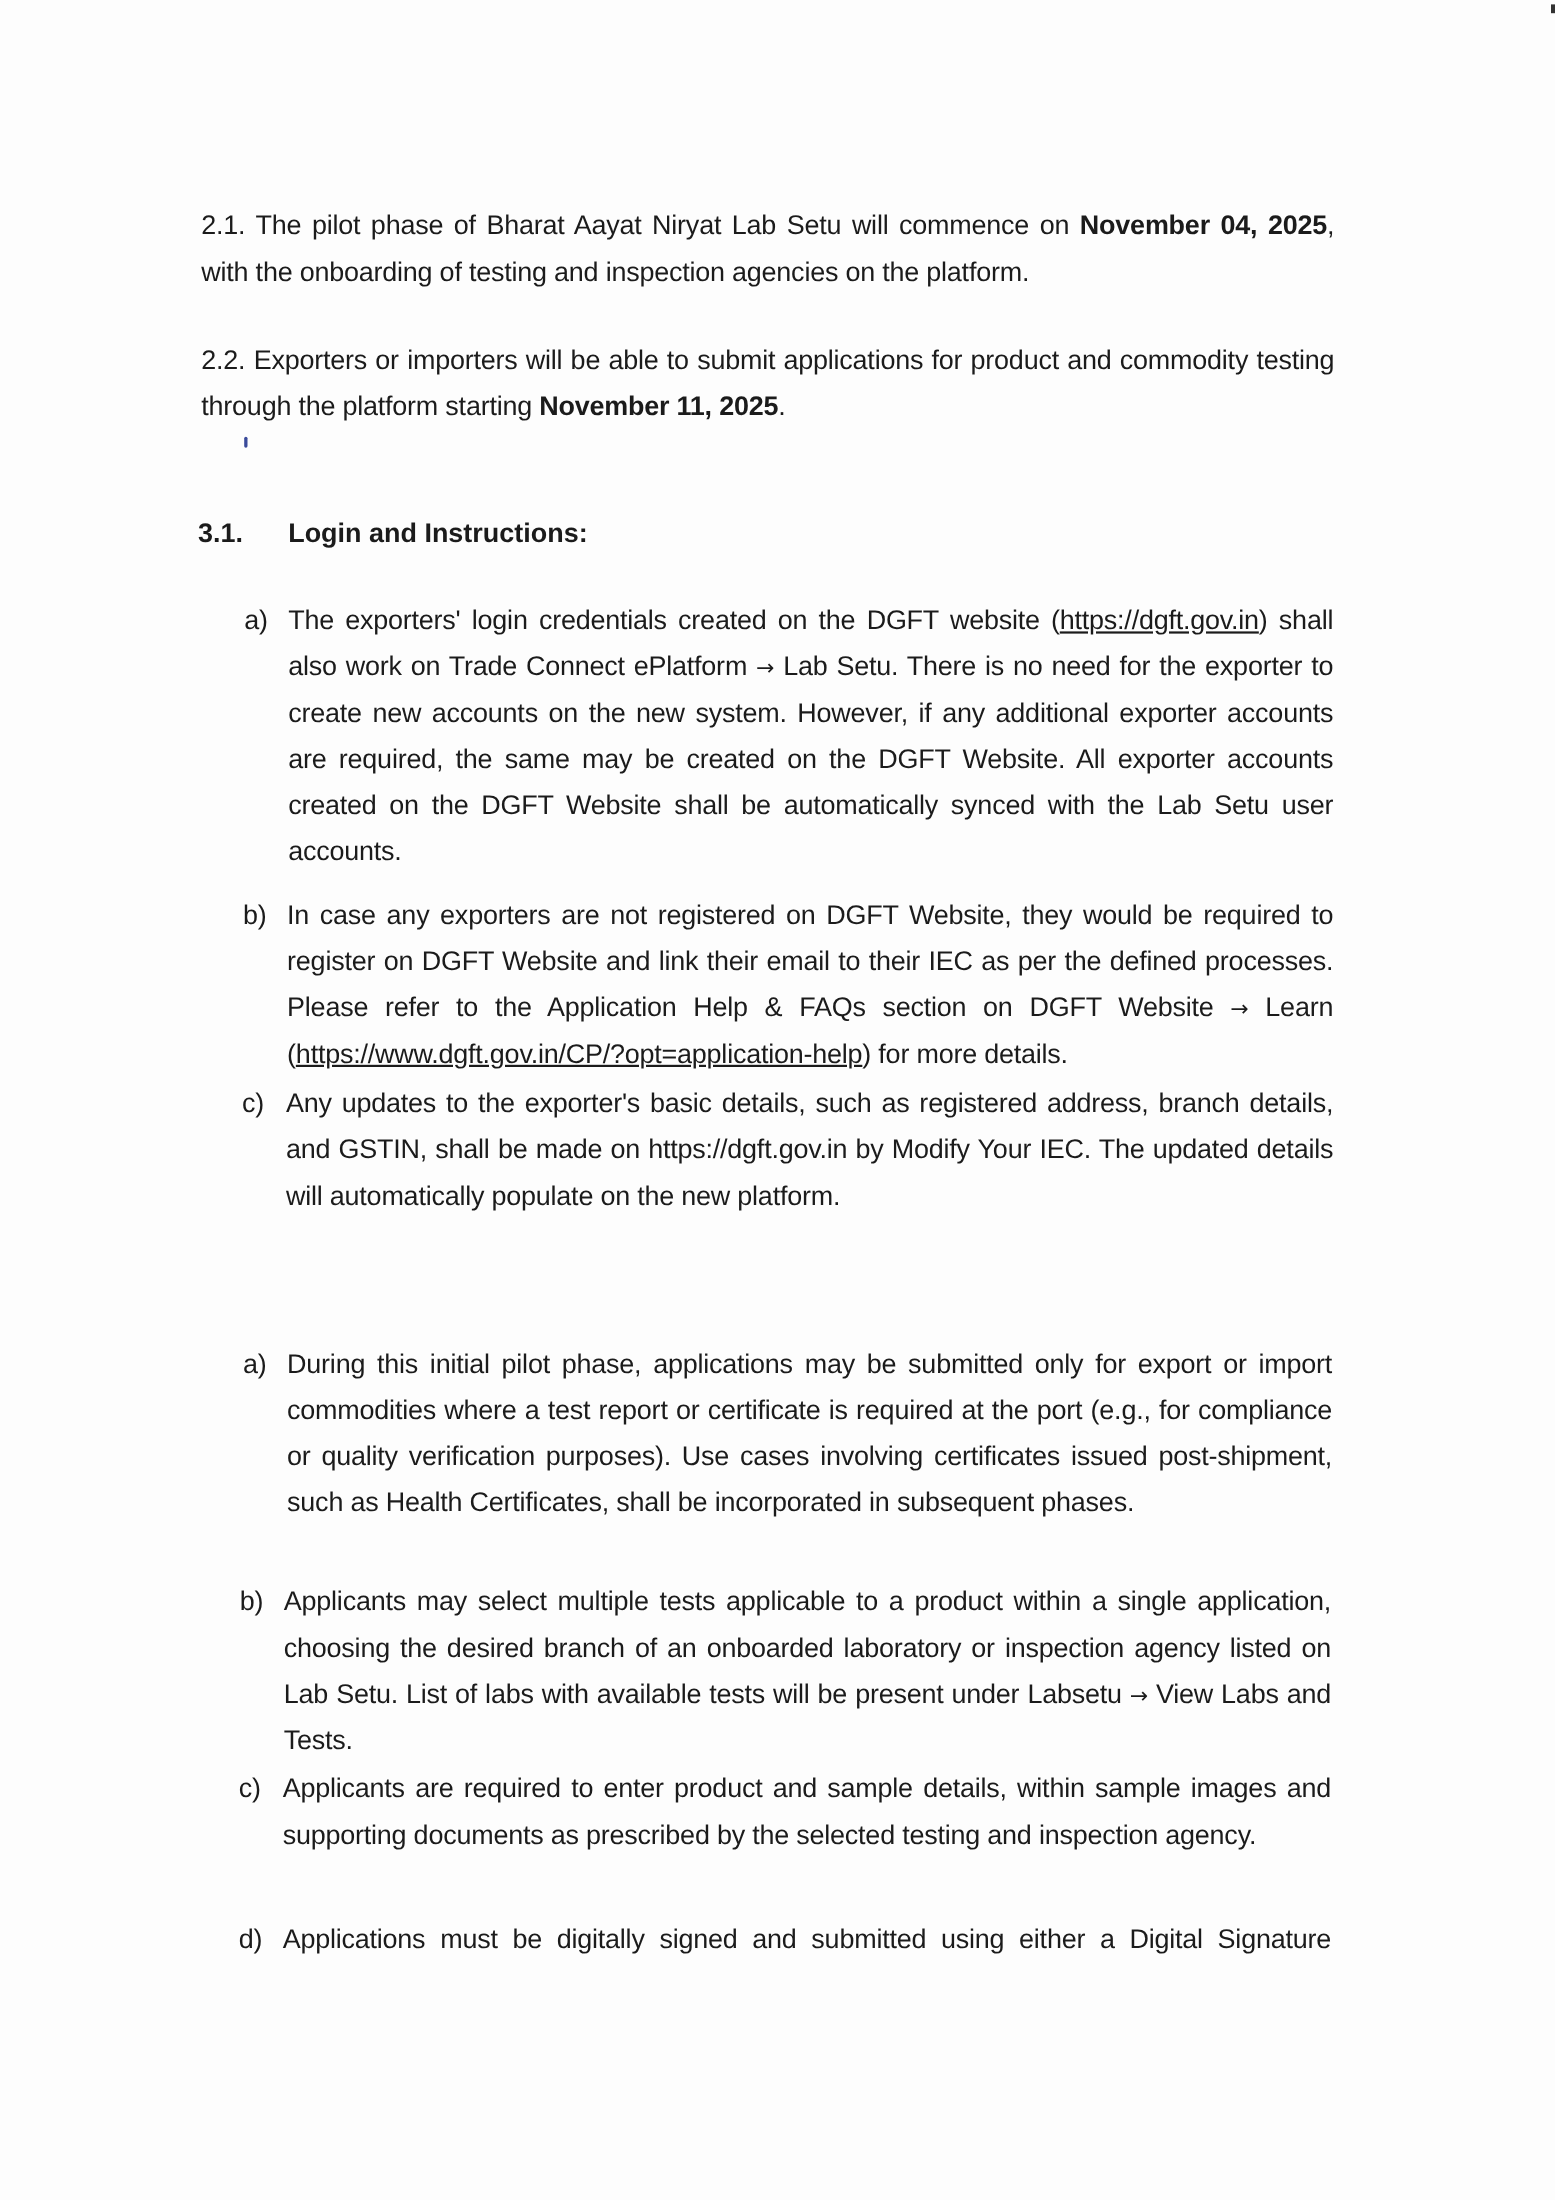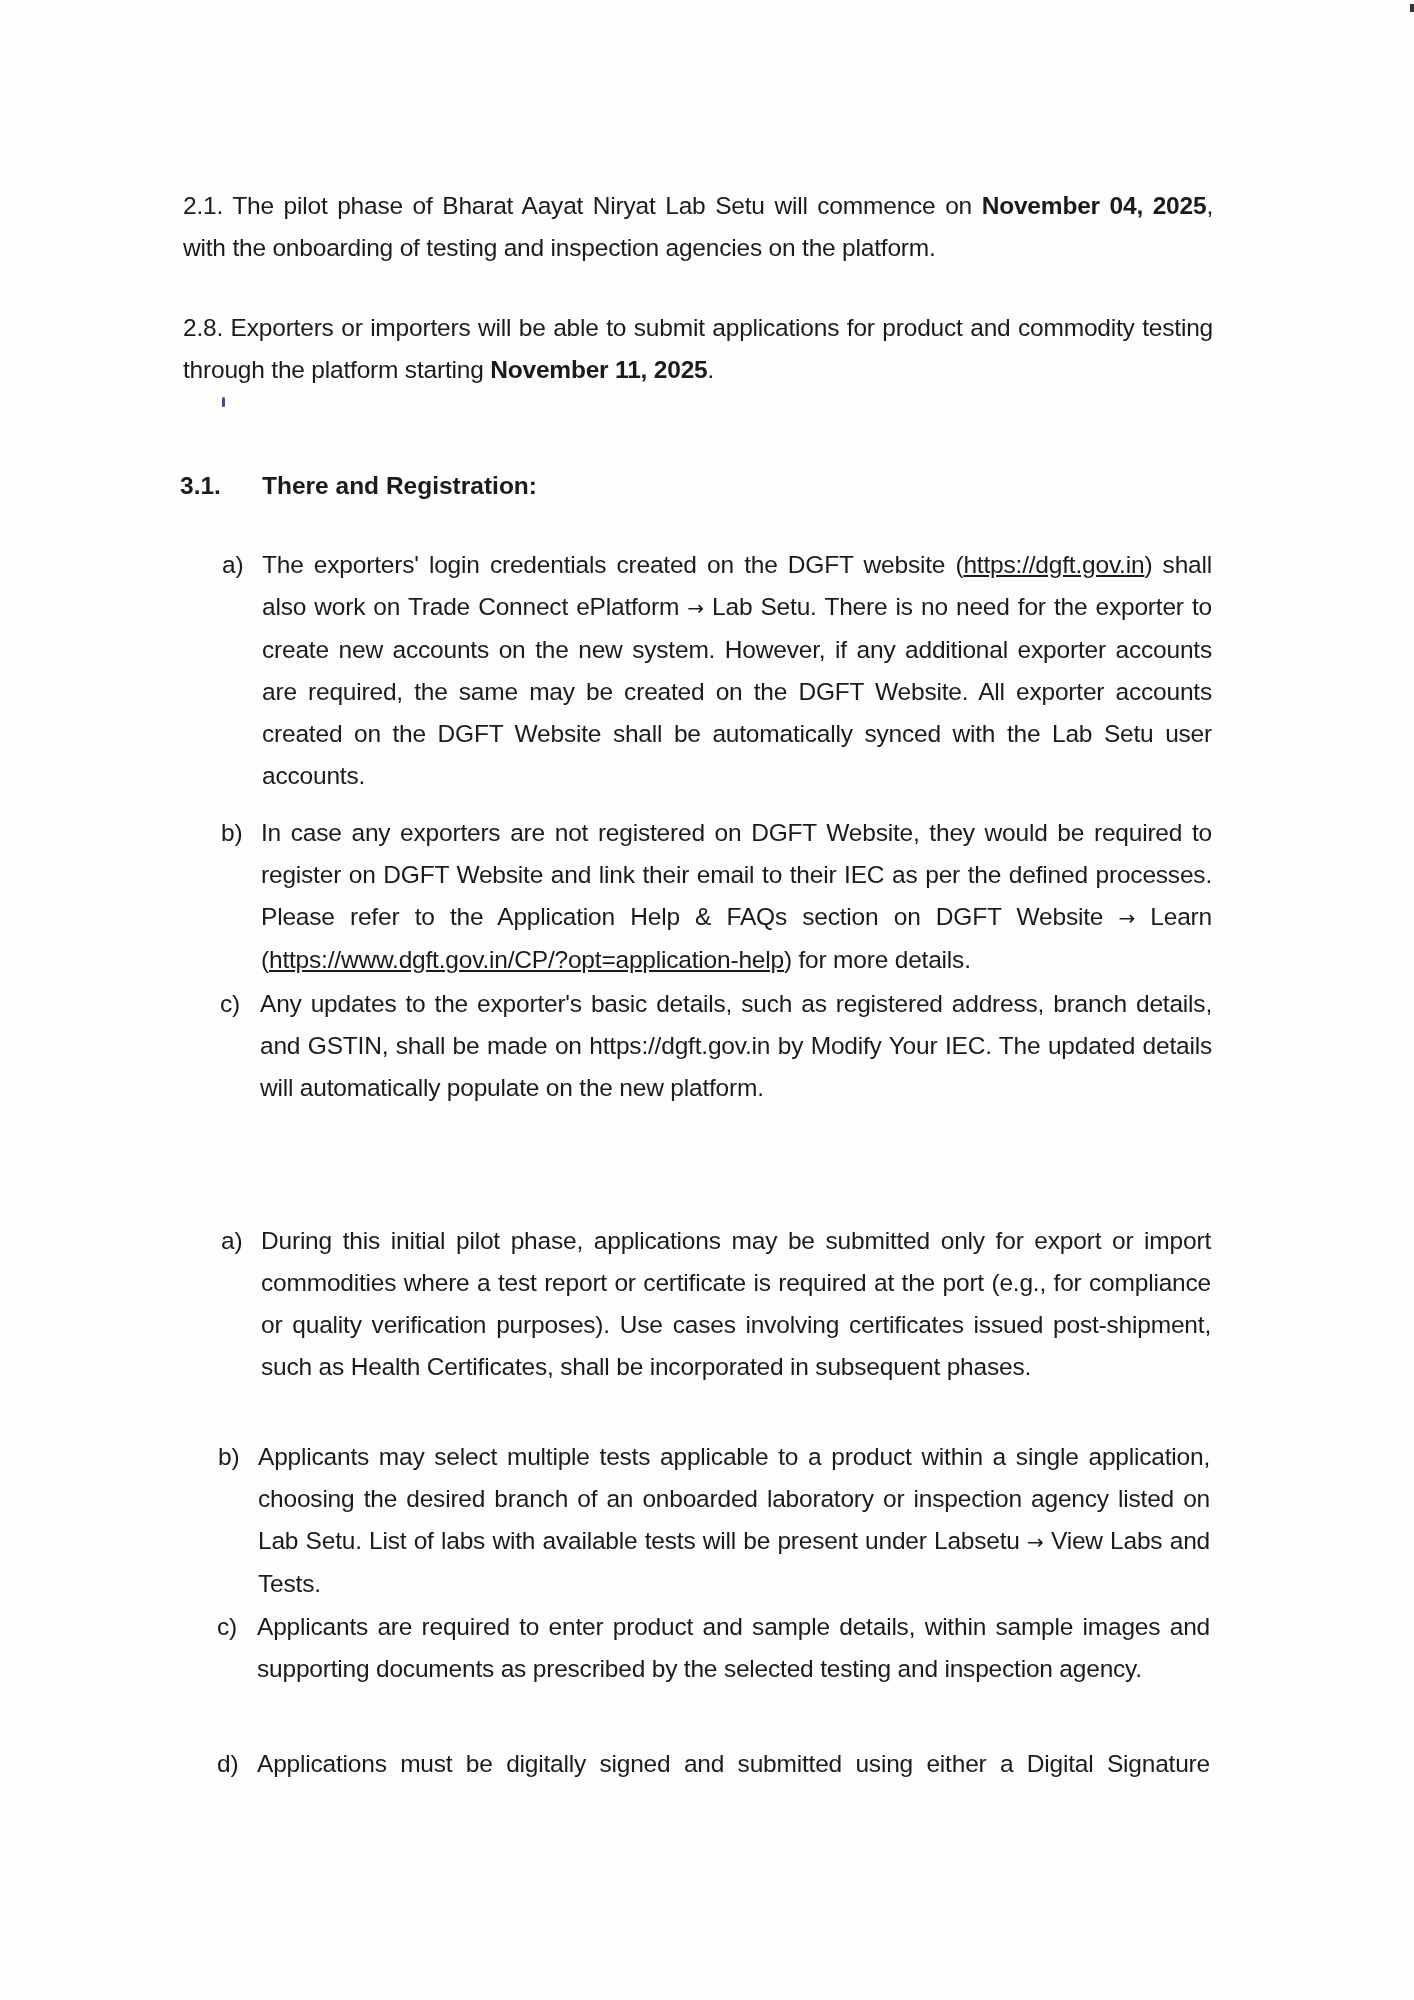--- a/index.html
+++ b/index.html
@@ -61,26 +61,26 @@
 
 <div class="page">
   <div class="corner-mark"></div>
   <div class="pen-mark"></div>
 
   <div class="para" style="left:183px; top:185px; width:1030px;">
     <span>2.1.</span><span> The pilot phase of Bharat Aayat Niryat Lab Setu will commence on </span><b>November 04, 2025</b><span>, with the onboarding of testing and inspection agencies on the platform.</span>
   </div>
 
   <div class="para" style="left:183px; top:307px; width:1030px;">
-    <span>2.8.</span><span> Exporters or importers will be able to submit applications for product and commodity testing through the platform starting </span><b>November 11, 2025</b><span>.</span>
+    <span>2.2.</span><span> Exporters or importers will be able to submit applications for product and commodity testing through the platform starting </span><b>November 11, 2025</b><span>.</span>
   </div>
 
 
   <div class="h3" style="left:180px; top:472px;">
-    <span class="num" style="width:82px;">3.1.</span><span>There and Registration:</span>
+    <span class="num" style="width:82px;">3.1.</span><span>Login and Instructions:</span>
   </div>
 
   <div class="item" style="left:262px; top:544px; width:950px;">
     <span class="marker">a)</span>
     <span class="txt"><span>The exporters' login credentials created on the DGFT website (</span><span class="link">https://dgft.gov.in</span><span>) shall also work on Trade Connect ePlatform </span><span class="arrow">→</span><span> Lab Setu. There is no need for the exporter to create new accounts on the new system. However, if any additional exporter accounts are required, the same may be created on the DGFT Website. All exporter accounts created on the DGFT Website shall be automatically synced with the Lab Setu user accounts.</span></span>
   </div>
 
   <div class="item" style="left:261px; top:812px; width:951px;">
     <span class="marker">b)</span>
     <span class="txt"><span>In case any exporters are not registered on DGFT Website, they would be required to register on DGFT Website and link their email to their IEC as per the defined processes. Please refer to the Application Help &amp; FAQs section on DGFT Website </span><span class="arrow">→</span><span> Learn (</span><span class="link">https://www.dgft.gov.in/CP/?opt=application-help</span><span>) for more details.</span></span>

